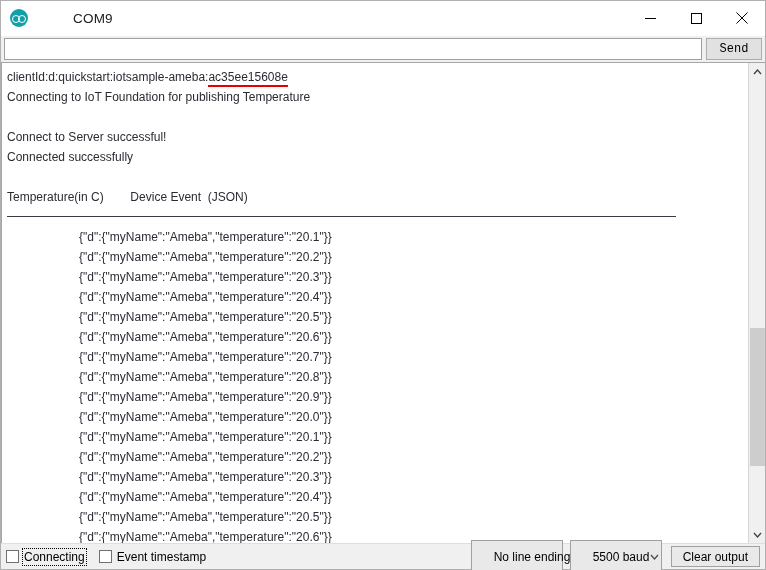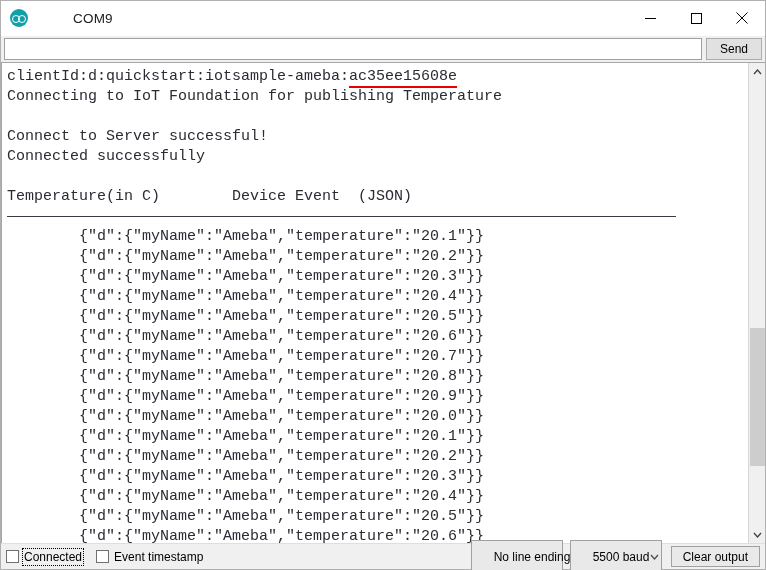--- a/index.html
+++ b/index.html
@@ -78,43 +78,43 @@
     font-size: 12px;
     padding: 0 4px;
     color: #000;
     outline: none;
   }
   .send-btn {
     width: 56px; height: 22px;
     margin-left: 4px;
     background: #e1e1e1;
     border: 1px solid #adadad;
-    font-family: Liberation Sans, sans-serif;
+    font-family: Liberation Mono, monospace;
     font-size: 12px;
     color: #000;
     cursor: default;
   }
 
   
   .console-wrap {
     flex: 1 1 auto;
     position: relative;
     background: #ffffff;
     border-top: 1px solid #a6a6a6;
     border-left: 1px solid #a6a6a6;
     display: flex;
     min-height: 0;
   }
   .console {
     flex: 1 1 auto;
     position: relative;
     overflow: hidden;
     padding: 4px 0 0 5px;
-    font-family: Liberation Mono, monospace;
-    font-size: 15px;
+    font-family: Liberation Sans, sans-serif;
+    font-size: 12px;
     line-height: 20px;
     color: #2b2b33;
     white-space: pre;
     border-radius: 6px;
   }
   .line { height: 20px; position: relative; }
   .line.blank { }
   .line .underlined {
     border-bottom: 2px solid #e60000;
     padding-bottom: 1px;
@@ -268,21 +268,21 @@
         <svg width="9" height="6" viewBox="0 0 9 6">
           <polyline points="1,1 4.5,5 8,1" fill="none" stroke="#404040" stroke-width="1.3"></polyline>
         </svg>
       </div>
     </div>
   </div>
 
   <div class="statusbar">
     <div class="chk-group">
       <span class="chk-box"></span>
-      <span class="chk-label focused">Connected</span>
+      <span class="chk-label focused">Connecting</span>
     </div>
     <div class="chk-group">
       <span class="chk-box"></span>
       <span class="chk-label">Event timestamp</span>
     </div>
 
     <div class="right-group">
       <div class="combo line-ending">
         <span class="combo-val">No line ending</span>
         <span class="combo-arrow">

